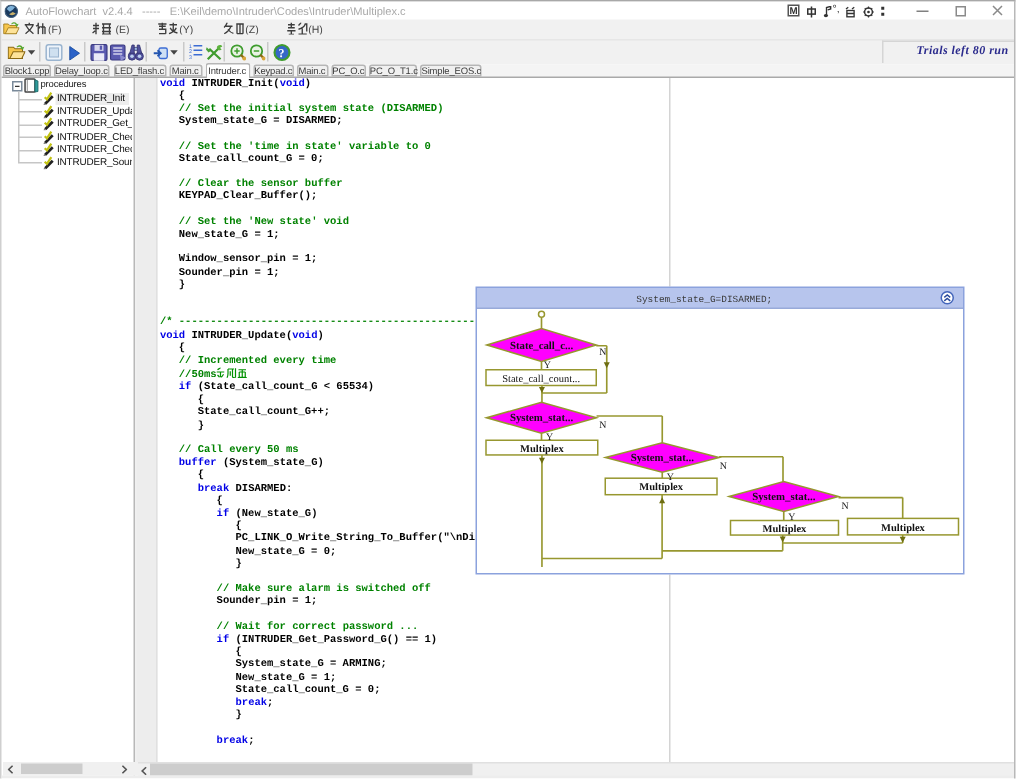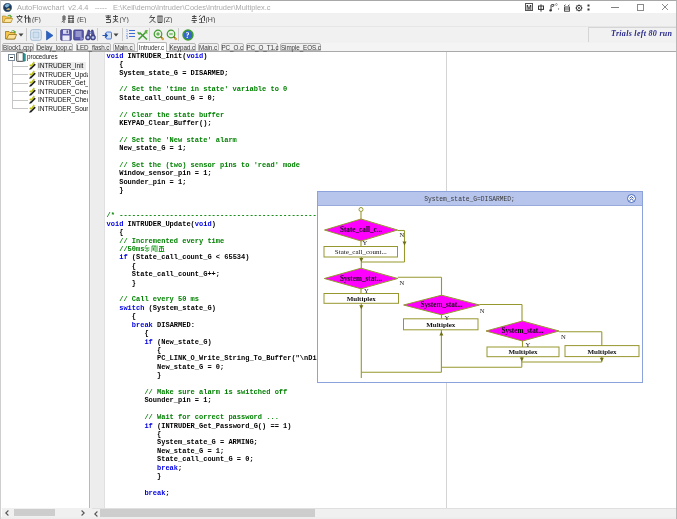--- a/index.html
+++ b/index.html
@@ -325,53 +325,53 @@
         <path d="M2.5 7.5 L2 9 L3.8 8.8 Z" fill="#777"></path>
         <path d="M2.8 3.8 L4.3 5.2 L7.2 0.8" stroke="#c2c214" stroke-width="1.5" fill="none"></path>
       </svg>
     </div>
     <div class="abs" style="left:37px;top:103.7px;width:50px;height:8px;overflow:hidden;font-size:6.6px;letter-spacing:-0.1px;color:#111;white-space:nowrap">INTRUDER_Sound</div>
   </div>
 
 <div class="abs" style="left:104px;top:51px;width:341px;height:456px;overflow:hidden">
 <pre id="code" style="position:absolute;left:1.6px;top:-0.3px;font-family:Liberation Mono, monospace;font-size:7px;line-height:8.41px;font-weight:bold;color:#000"><span style="color:#0000e6">void</span> INTRUDER_Init(<span style="color:#0000e6">void</span>)
    {
+   <span style="color:#008200">// Set the initial system state (DISARMED)</span>
    System_state_G = DISARMED;
 
    <span style="color:#008200">// Set the 'time in state' variable to 0</span>
    State_call_count_G = 0;
 
-   <span style="color:#008200">// Clear the state buffer</span>
+   <span style="color:#008200">// Clear the sensor buffer</span>
    KEYPAD_Clear_Buffer();
 
-   <span style="color:#008200">// Set the 'New state' alarm</span>
+   <span style="color:#008200">// Set the 'New state' void</span>
    New_state_G = 1;
 
-   <span style="color:#008200">// Set the (two) sensor pins to 'read' mode</span>
    Window_sensor_pin = 1;
    Sounder_pin = 1;
    }
 
 
 <span style="color:#008200">/* --------------------------------------------------------------------------</span>
 <span style="color:#0000e6">void</span> INTRUDER_Update(<span style="color:#0000e6">void</span>)
    {
    <span style="color:#008200">// Incremented every time</span>
    <span style="color:#008200">//50ms</span><span style="display:inline-block;width:21px;height:7px;vertical-align:-1px"><svg width="21" height="7" viewBox="0 0 21 7" stroke="#009100" stroke-width="0.8" fill="none">
           <path d="M1 1.5 C2 0.8 2.8 0.5 3 0 M0.5 3 H5.5 M3 3 V6.5 M1 5 C1.5 5.5 2 6 2.3 6.5 M5 4.5 C4.5 5.5 4 6 3.5 6.5"></path>
           <path d="M8 1 H12 M8 1 V4 C8 5.5 7.8 6 7.3 6.8 M9.5 2.5 V5.5 M11 1 V6 C11 6.6 11.5 6.8 12.5 6.8 M13 0.5 V6.8"></path>
           <path d="M15 1.5 H20 M15.5 3 H19.5 M15.5 3 V6.5 H19.5 V3 M17.5 1.5 V6.5 M14.5 6.8 H20.5"></path>
         </svg></span>
    <span style="color:#0000e6">if</span> (State_call_count_G &lt; 65534)
       {
       State_call_count_G++;
       }
 
    <span style="color:#008200">// Call every 50 ms</span>
-   <span style="color:#0000e6">switch</span> (System_state_G)
+   <span style="color:#0000e6">buffer</span> (System_state_G)
       {
       <span style="color:#0000e6">break</span> DISARMED:
          {
          <span style="color:#0000e6">if</span> (New_state_G)
             {
             PC_LINK_O_Write_String_To_Buffer("\nDisarmed...");
             New_state_G = 0;
             }
 
          <span style="color:#008200">// Make sure alarm is switched off</span>

